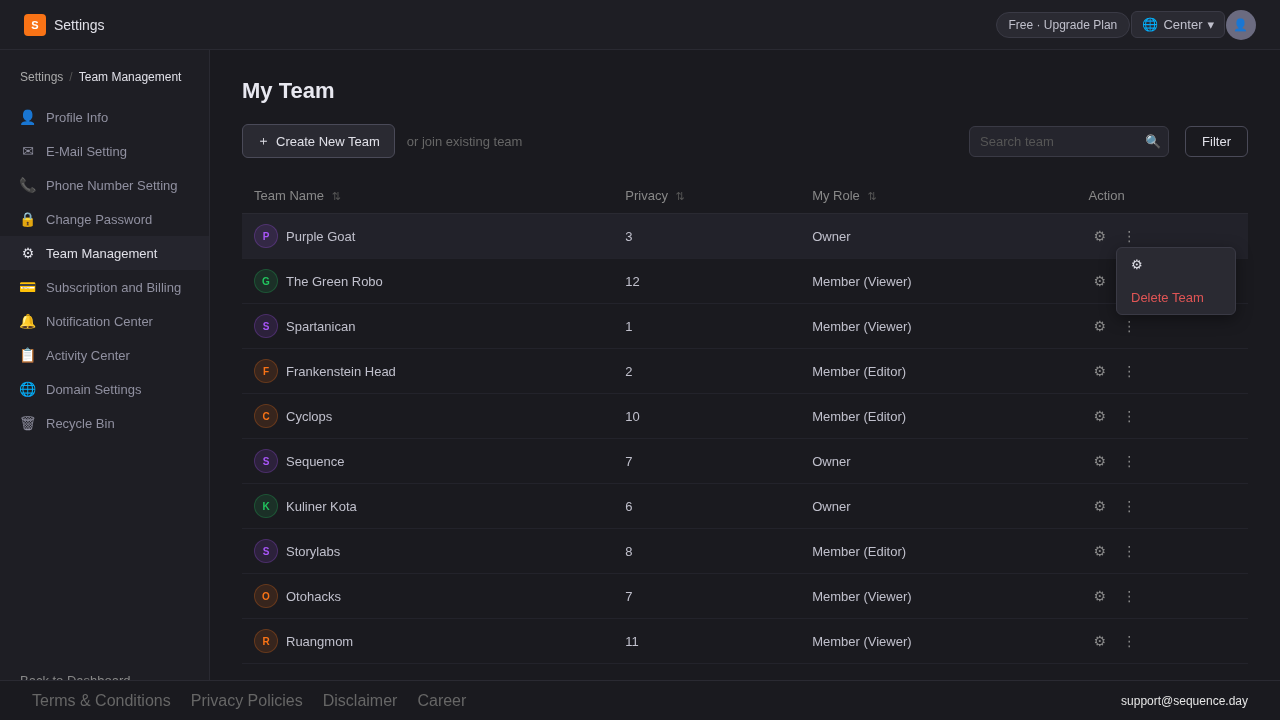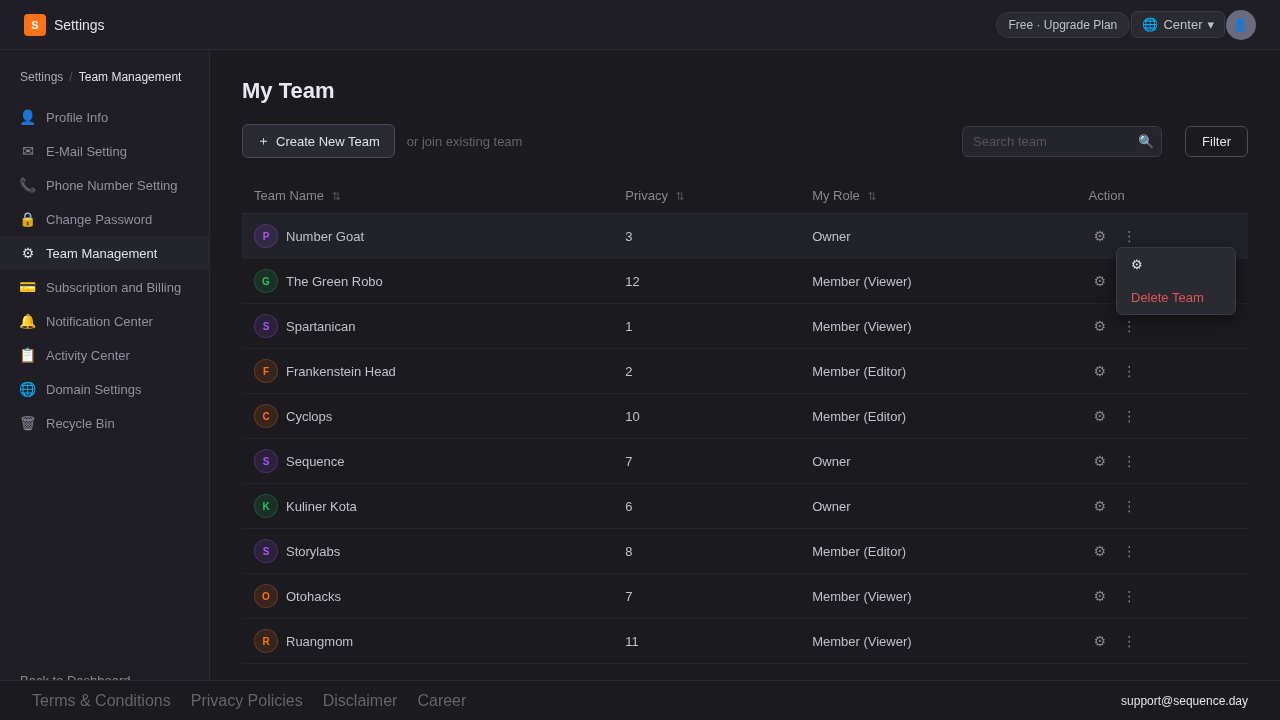--- a/index.html
+++ b/index.html
@@ -120,21 +120,21 @@
       border: 1px solid #4a4a58;
       color: #e0e0e8;
       padding: 7px 14px;
       border-radius: 6px;
       font-size: 13px;
       cursor: pointer;
     }
     .or-text { color: #666; font-size: 13px; }
     .search-container {
       margin-left: auto;
-      display: flex; align-items: flex-end; gap: 23px;
+      display: flex; align-items: flex-end; gap: 16px;
     }
     .search-input-wrap {
       position: relative;
       display: flex; align-items: center;
     }
     .search-input {
       background: #25252d;
       border: 1px solid #3a3a45;
       color: #c0c0cc;
       padding: 7px 32px 7px 10px;
@@ -357,21 +357,21 @@
             <span class="sort-icon">⇅</span>
           </th>
           <th>Action</th>
         </tr>
       </thead>
       <tbody id="table-body">
       <tr class="row-active">
             <td>
               <div class="team-name-cell">
       <div class="team-avatar" style="background:#a855f722;color:#a855f7;border:1.5px solid #a855f740">P</div>
-      <span>Number Goat</span>
+      <span>Purple Goat</span>
     </div>
             </td>
             <td>3</td>
             <td>Owner</td>
             <td style="position: relative;">
               <div class="action-cell">
       <button class="action-icon-btn">⚙</button>
       <button class="action-icon-btn">⋮</button>
       <div class="action-dropdown">
         <div class="dropdown-item">

